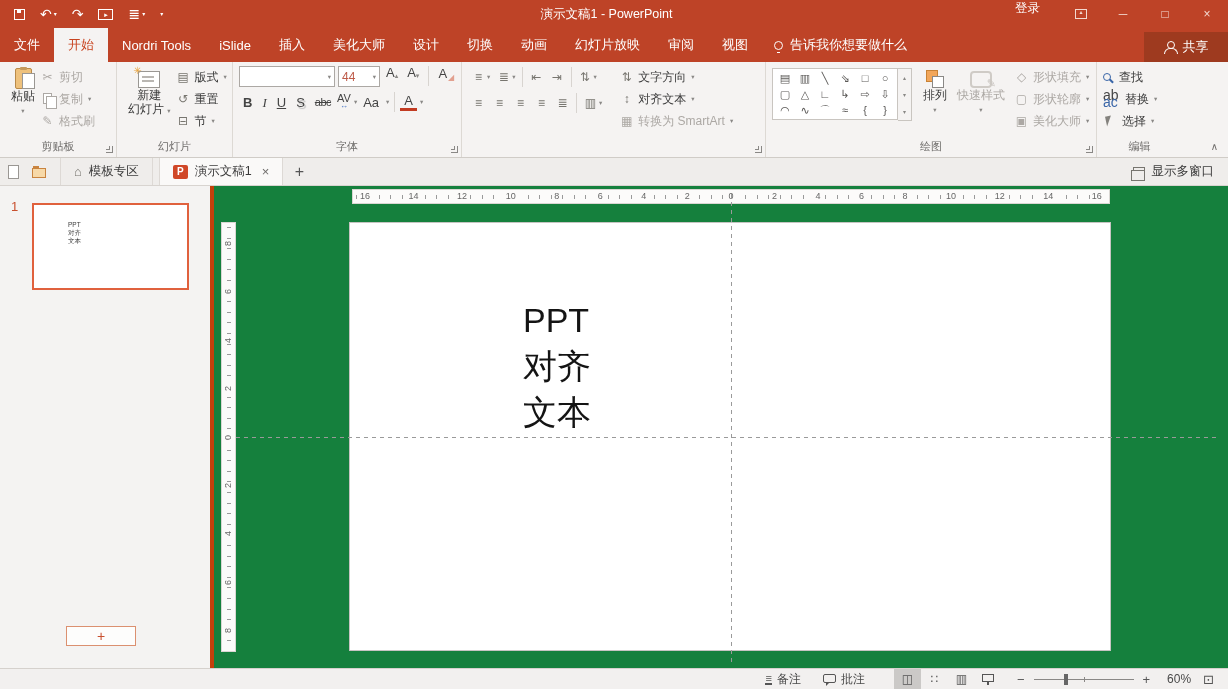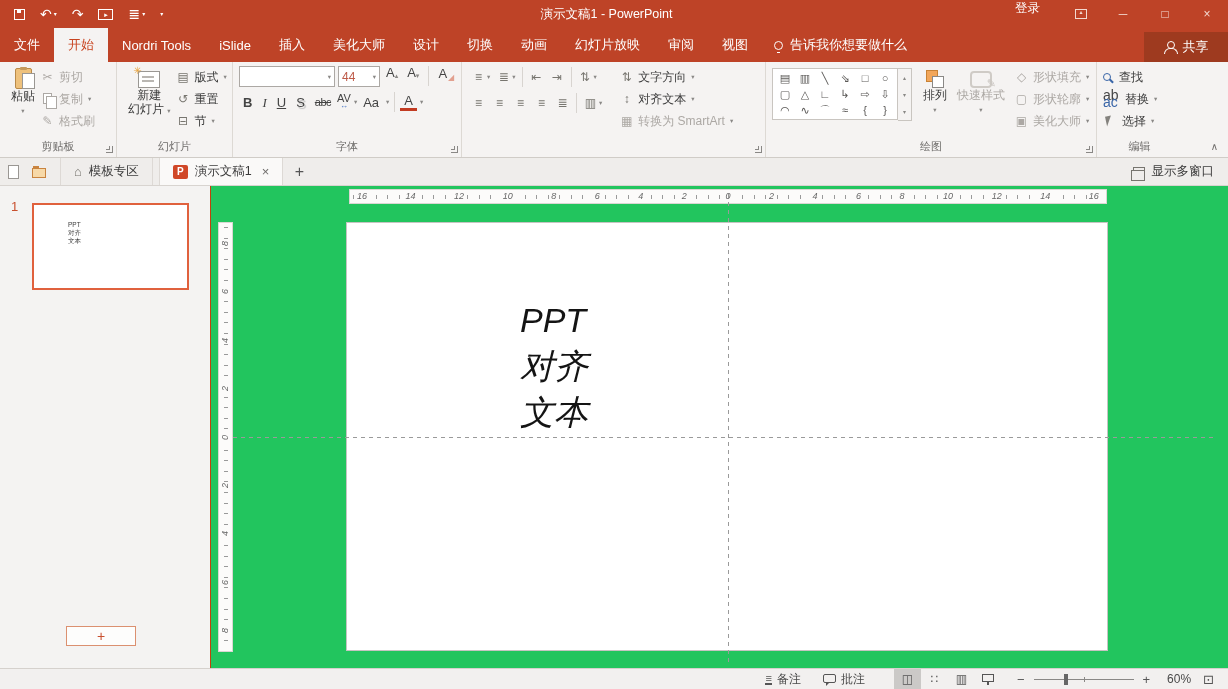--- a/index.html
+++ b/index.html
@@ -122,21 +122,21 @@
   .icon-multiwin { width:12px; height:9px; border:1px solid #77756F; background:#EFEDEB; position:relative; }
   .icon-multiwin::before { content:""; position:absolute; left:-3px; top:2px; width:12px; height:9px; border:1px solid #77756F; background:#EFEDEB; }
   
   .main { position:absolute; top:186px; left:0; right:0; bottom:21px; }
   .thumbs { position:absolute; left:0; top:0; width:210px; height:100%; background:#F4F3F2; }
   .slide-num { position:absolute; left:11px; top:13px; color:#C8502E; font-size:13px; }
   .thumb { position:absolute; left:32px; top:17px; width:157px; height:87px; background:#fff; border:2px solid #E0613D; }
   .thumb-textbox { position:absolute; left:34px; top:16px; }
   .thumb-line { font-size:6.5px; line-height:8px; color:#3b3b3b; }
   .add-slide { position:absolute; left:66px; bottom:22px; width:70px; height:20px; background:#FDFDFC; border:1px solid #DB9070; color:#C8502E; font-size:14px; display:flex; align-items:center; justify-content:center; }
-  .canvas { position:absolute; left:210px; top:0; right:0; height:100%; background:#22c55e; border-left:1px solid #c2410c;font-style:italic; }
+  .canvas { position:absolute; left:210px; top:0; right:0; height:100%; background:#15803d; border-left:4px solid #c2410c; }
   .hruler { position:absolute; left:138px; top:3px; width:758px; height:15px; background:#FCFBFA; border:1px solid #DAD7D3;
     background-image:repeating-linear-gradient(to right,#9a9a9a 0 1px,transparent 1px 11.45px);
     background-size:100% 4px; background-position:3px center; background-repeat:no-repeat; }
   .hruler .nums { display:flex; justify-content:space-between; padding:0 5px; height:100%; align-items:center; }
   .hruler .rnum { font-size:9px; color:#666; background:#FCFBFA; padding:0 2px; line-height:13px; }
   .vruler { position:absolute; left:7px; top:36px; width:15px; height:430px; background:#FCFBFA; border:1px solid #DAD7D3;
     background-image:repeating-linear-gradient(to bottom,#9a9a9a 0 1px,transparent 1px 10.6px);
     background-size:4px 100%; background-position:center 4px; background-repeat:no-repeat; }
   .vruler .nums { display:flex; flex-direction:column; justify-content:space-between; padding:14px 0; height:100%; align-items:center; }
   .vruler .rnum { font-size:9px; color:#666; background:#FCFBFA; transform:rotate(-90deg); line-height:13px; padding:0 1px; }

